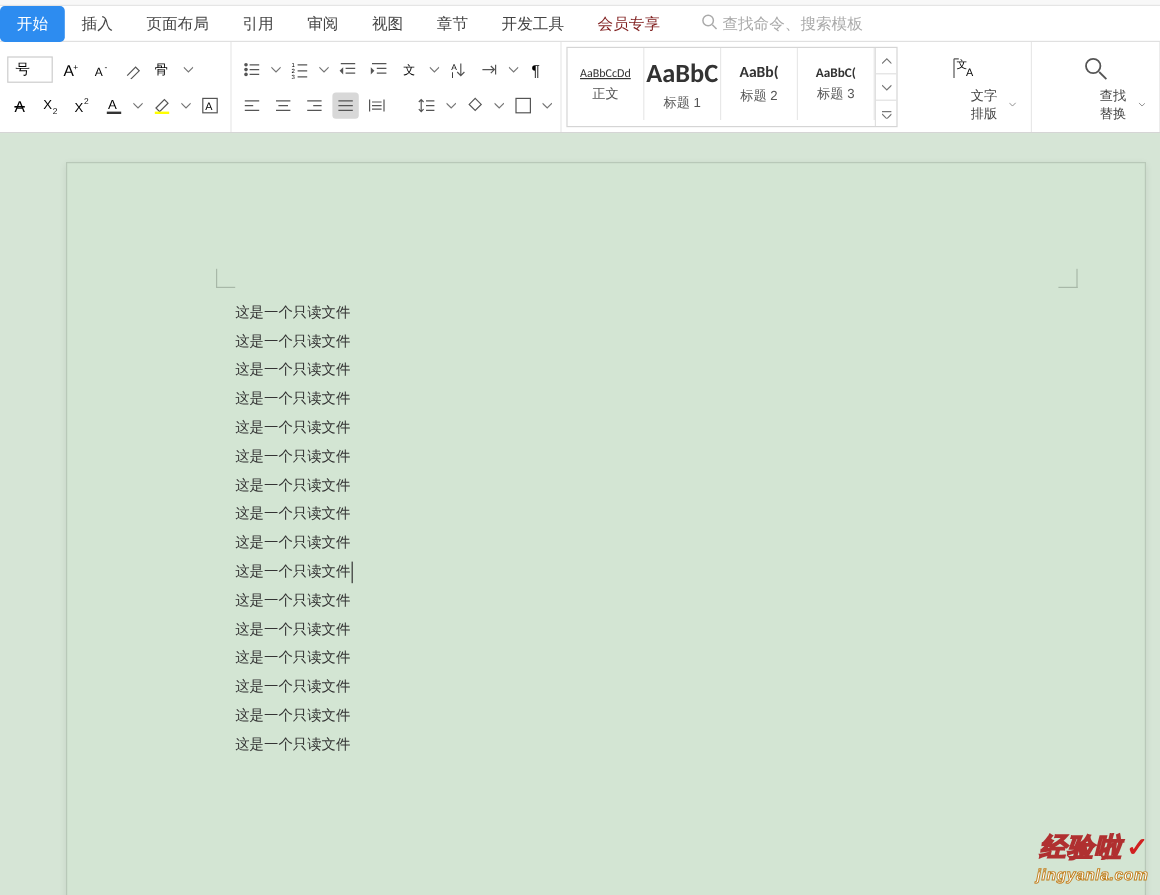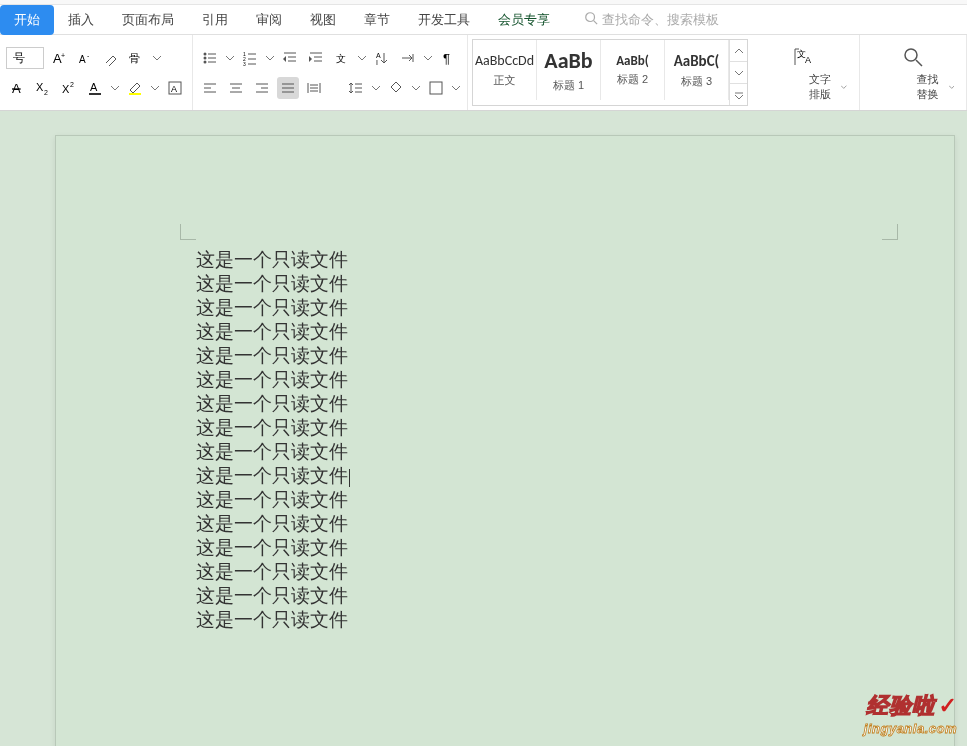--- a/index.html
+++ b/index.html
@@ -151,21 +151,21 @@
   width: 16px;
   height: 16px;
   border-color: #a8b8a8;
 }
 .margin-tl { top: 88px; left: 124px; border-left: 1px solid #a8b8a8; border-bottom: 1px solid #a8b8a8; }
 .margin-tr { top: 88px; right: 56px; border-right: 1px solid #a8b8a8; border-bottom: 1px solid #a8b8a8; }
 .doc-content {
   position: absolute;
   top: 112px;
   left: 140px;
-  font-size: 19px;
+  font-size: 12px;
   color: #333;
   line-height: 24px;
   font-family: "SimSun", serif;
 }
 .doc-line { height: 24px; }
 .cursor-line::after {
   content: "";
   display: inline-block;
   width: 1px;
   height: 18px;
@@ -209,21 +209,21 @@
 
 <div class="tabs">
   <div class="tab active">开始</div>
   <div class="tab">插入</div>
   <div class="tab">页面布局</div>
   <div class="tab">引用</div>
   <div class="tab">审阅</div>
   <div class="tab">视图</div>
   <div class="tab">章节</div>
   <div class="tab">开发工具</div>
-  <div class="tab" style="color:#14532d;">会员专享</div>
+  <div class="tab" style="color:#7f1d1d;">会员专享</div>
   <div class="search-area">
     <span class="search-icon">
       <svg viewBox="0 0 16 16" width="14" height="14">
           <circle cx="7" cy="7" r="5" fill="none" stroke="#aaa" stroke-width="1.4"></circle>
           <line x1="11" y1="11" x2="15" y2="15" stroke="#aaa" stroke-width="1.4"></line>
         </svg>
     </span>
     <span>查找命令、搜索模板</span>
   </div>
 </div>
@@ -466,33 +466,33 @@
       <div class="dd">
           <svg viewBox="0 0 8 8">
             <path d="M0 2 L4 6 L8 2" fill="none" stroke="#777"></path>
           </svg>
         </div>
     </div>
   </div>
 
   <div class="styles-gallery">
     <div class="style-item">
-      <div class="style-preview" style="font-size:14px;">AaBbCcDd</div>
+      <div class="style-preview" style="font-size:10px;text-decoration:underline;">AaBbCcDd</div>
       <div class="style-name">正文</div>
     </div>
     <div class="style-item">
-      <div class="style-preview" style="font-size:22px;font-weight:bold;">AaBb</div>
+      <div class="style-preview" style="font-size:22px;font-weight:bold;">AaBbC</div>
       <div class="style-name">标题 1</div>
     </div>
     <div class="style-item">
       <div class="style-preview" style="font-size:13px;font-weight:bold;">AaBb(</div>
       <div class="style-name">标题 2</div>
     </div>
     <div class="style-item">
-      <div class="style-preview" style="font-size:15px;font-weight:bold;">AaBbC(</div>
+      <div class="style-preview" style="font-size:11px;font-weight:bold;">AaBbC(</div>
       <div class="style-name">标题 3</div>
     </div>
     <div class="style-scroll">
       <div>
           <svg width="8" height="8" viewBox="0 0 8 8">
             <path d="M0 6 L4 2 L8 6" fill="none" stroke="#777"></path>
           </svg>
         </div>
       <div>
           <svg width="8" height="8" viewBox="0 0 8 8">

